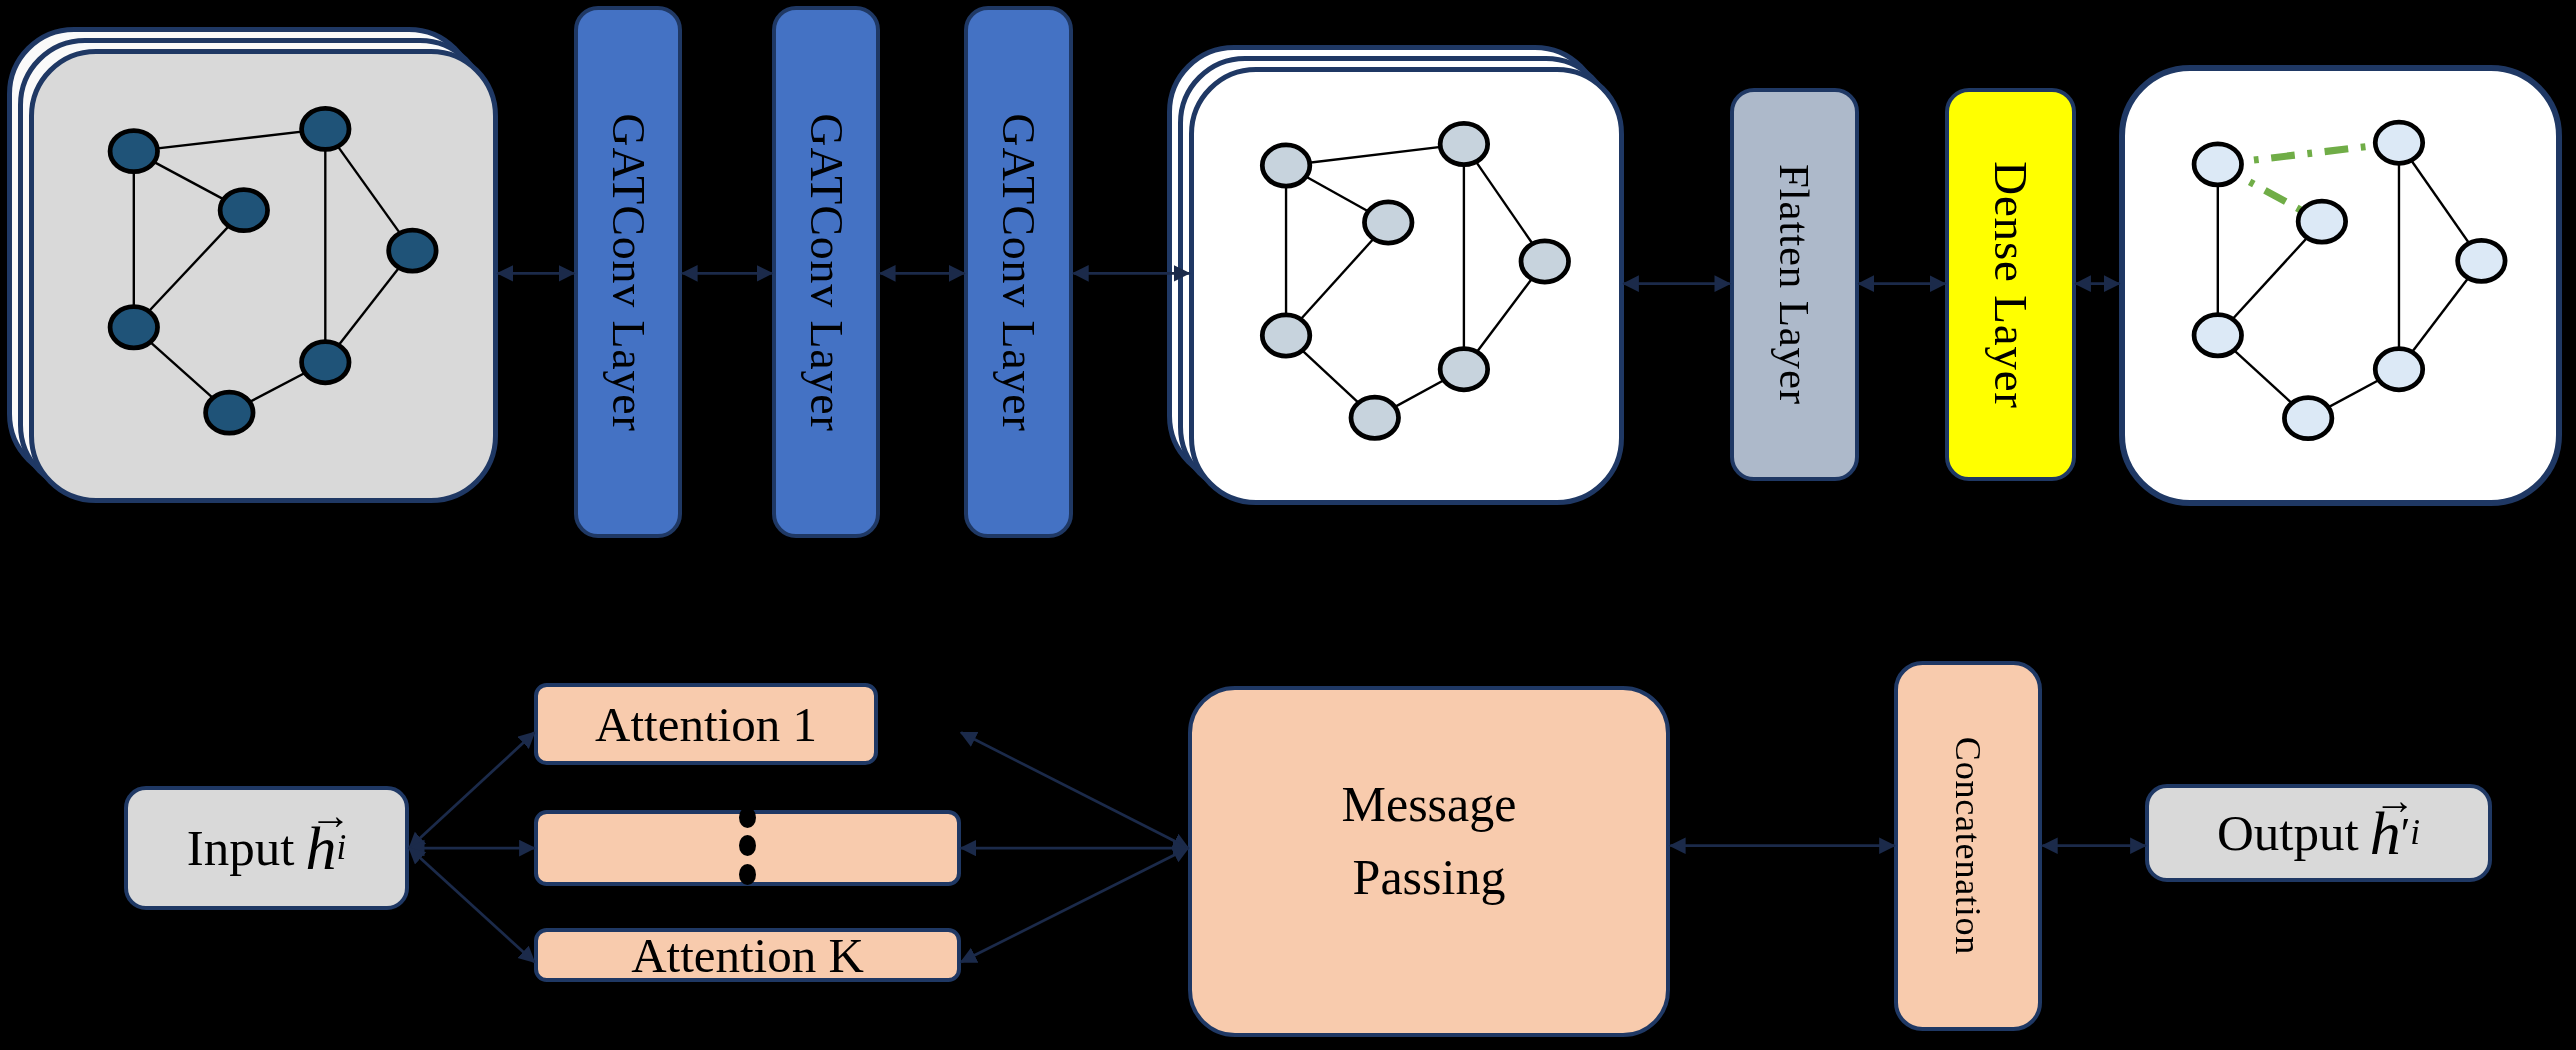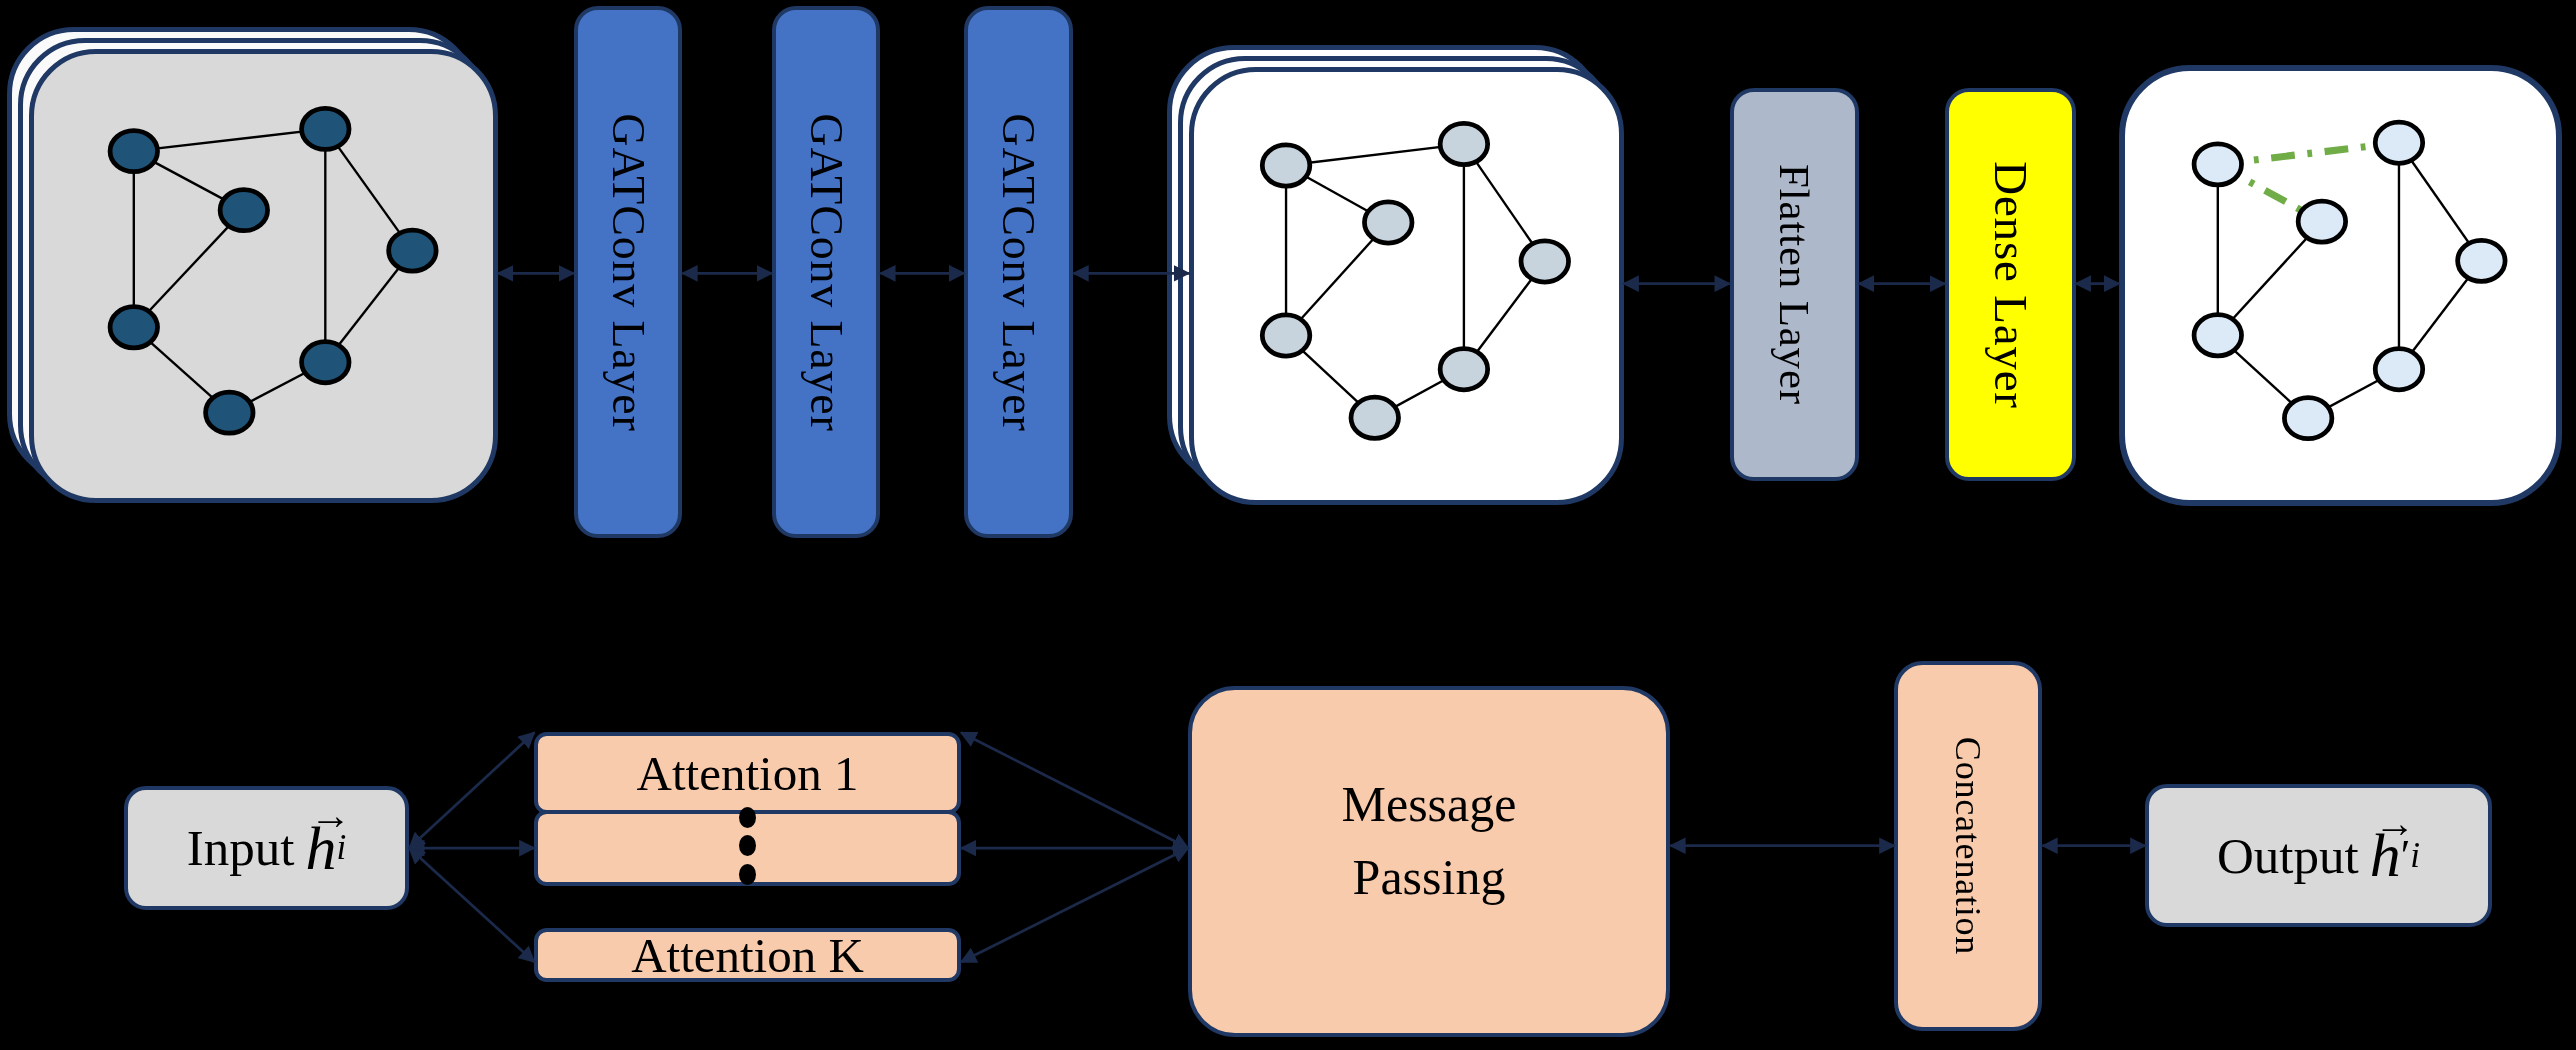--- a/index.html
+++ b/index.html
@@ -65,21 +65,21 @@
   </div>
 
   <div class="card" style="left:2119px;top:65px;width:443px;height:441px;background:#ffffff;border-width:6.3px;border-radius:71px;z-index:3;"></div>
 
   <div class="hbox gray-io" style="left:124px;top:786px;width:285px;height:124px;">
     <span>Input</span>
       <span class="math-var"><span class="vec-arrow">→</span><span>h</span></span>
       <span class="math-sub">i</span>
   </div>
 
-  <div class="hbox att" style="left:534px;top:732px;width:427px;height:82px;">
+  <div class="hbox att" style="left:534px;top:683px;width:344px;height:82px;">
     <span>Attention 1</span>
   </div>
   <div class="hbox att" style="left:534px;top:810px;width:427px;height:76px;"></div>
   <div class="hbox att" style="left:534px;top:928px;width:427px;height:54px;">
     <span>Attention K</span>
   </div>
 
   <div class="dot" style="left:739px;top:807px;"></div>
   <div class="dot" style="left:739px;top:835px;"></div>
   <div class="dot" style="left:739px;top:864px;"></div>
@@ -88,21 +88,21 @@
     <div class="msg-lines">
       <div>Message</div>
       <div>Passing</div>
     </div>
   </div>
 
   <div class="vbox" style="left:1894px;top:661px;width:148px;height:370px;background:#f8cbad;border-width:4.7px;border-radius:28.5px;font-size:36px;">
     <span class="vtext">Concatenation</span>
   </div>
 
-  <div class="hbox gray-io" style="left:2145px;top:784px;width:347px;height:143px;">
+  <div class="hbox gray-io" style="left:2145px;top:784px;width:347px;height:98px;">
     <span>Output</span>
       <span class="math-var"><span class="vec-arrow">→</span><span>h</span></span>
       <span class="math-prime">′</span>
       <span class="math-sub">i</span>
   </div>
 
   <svg id="overlay" width="2576" height="1051" viewBox="0 0 3254 1327">
       <defs>
         <marker id="ah" markerWidth="7" markerHeight="7" refX="5.5" refY="3" orient="auto-start-reverse" markerUnits="strokeWidth">
           <path d="M0,0 L6,3 L0,6 Z" fill="#1b2a4a"></path>

